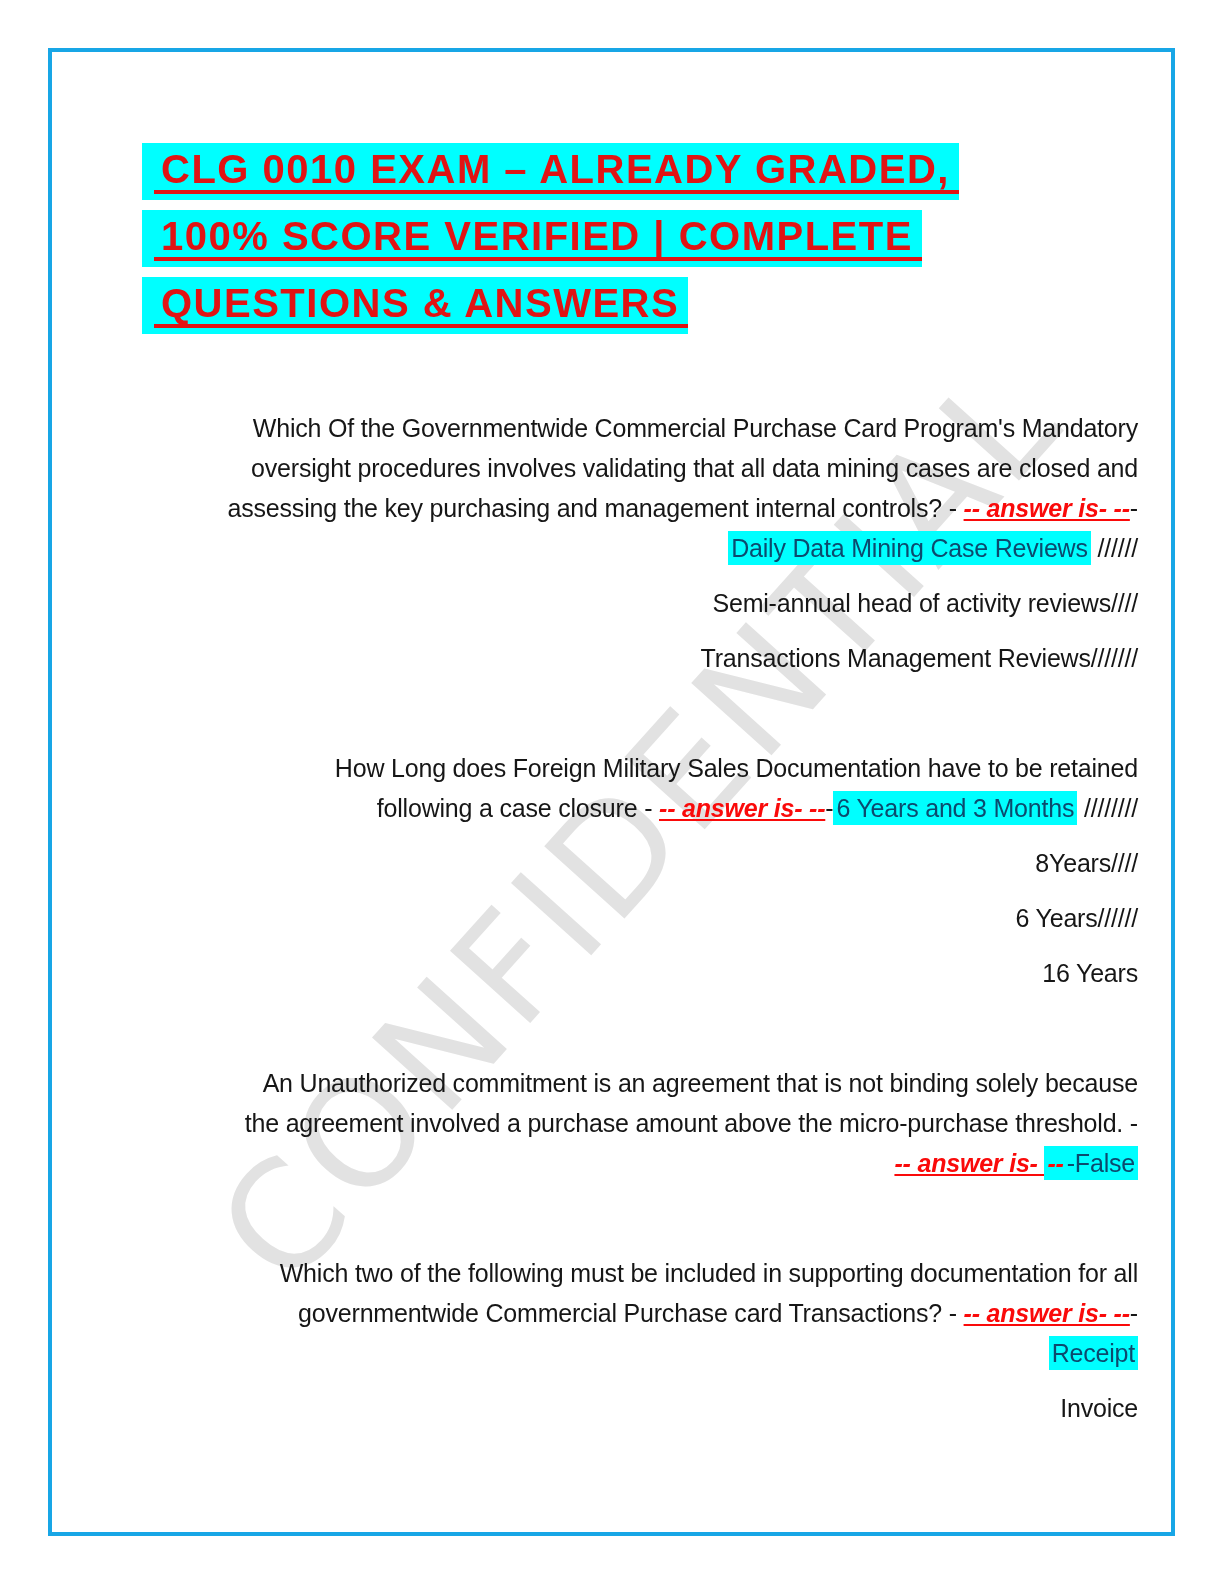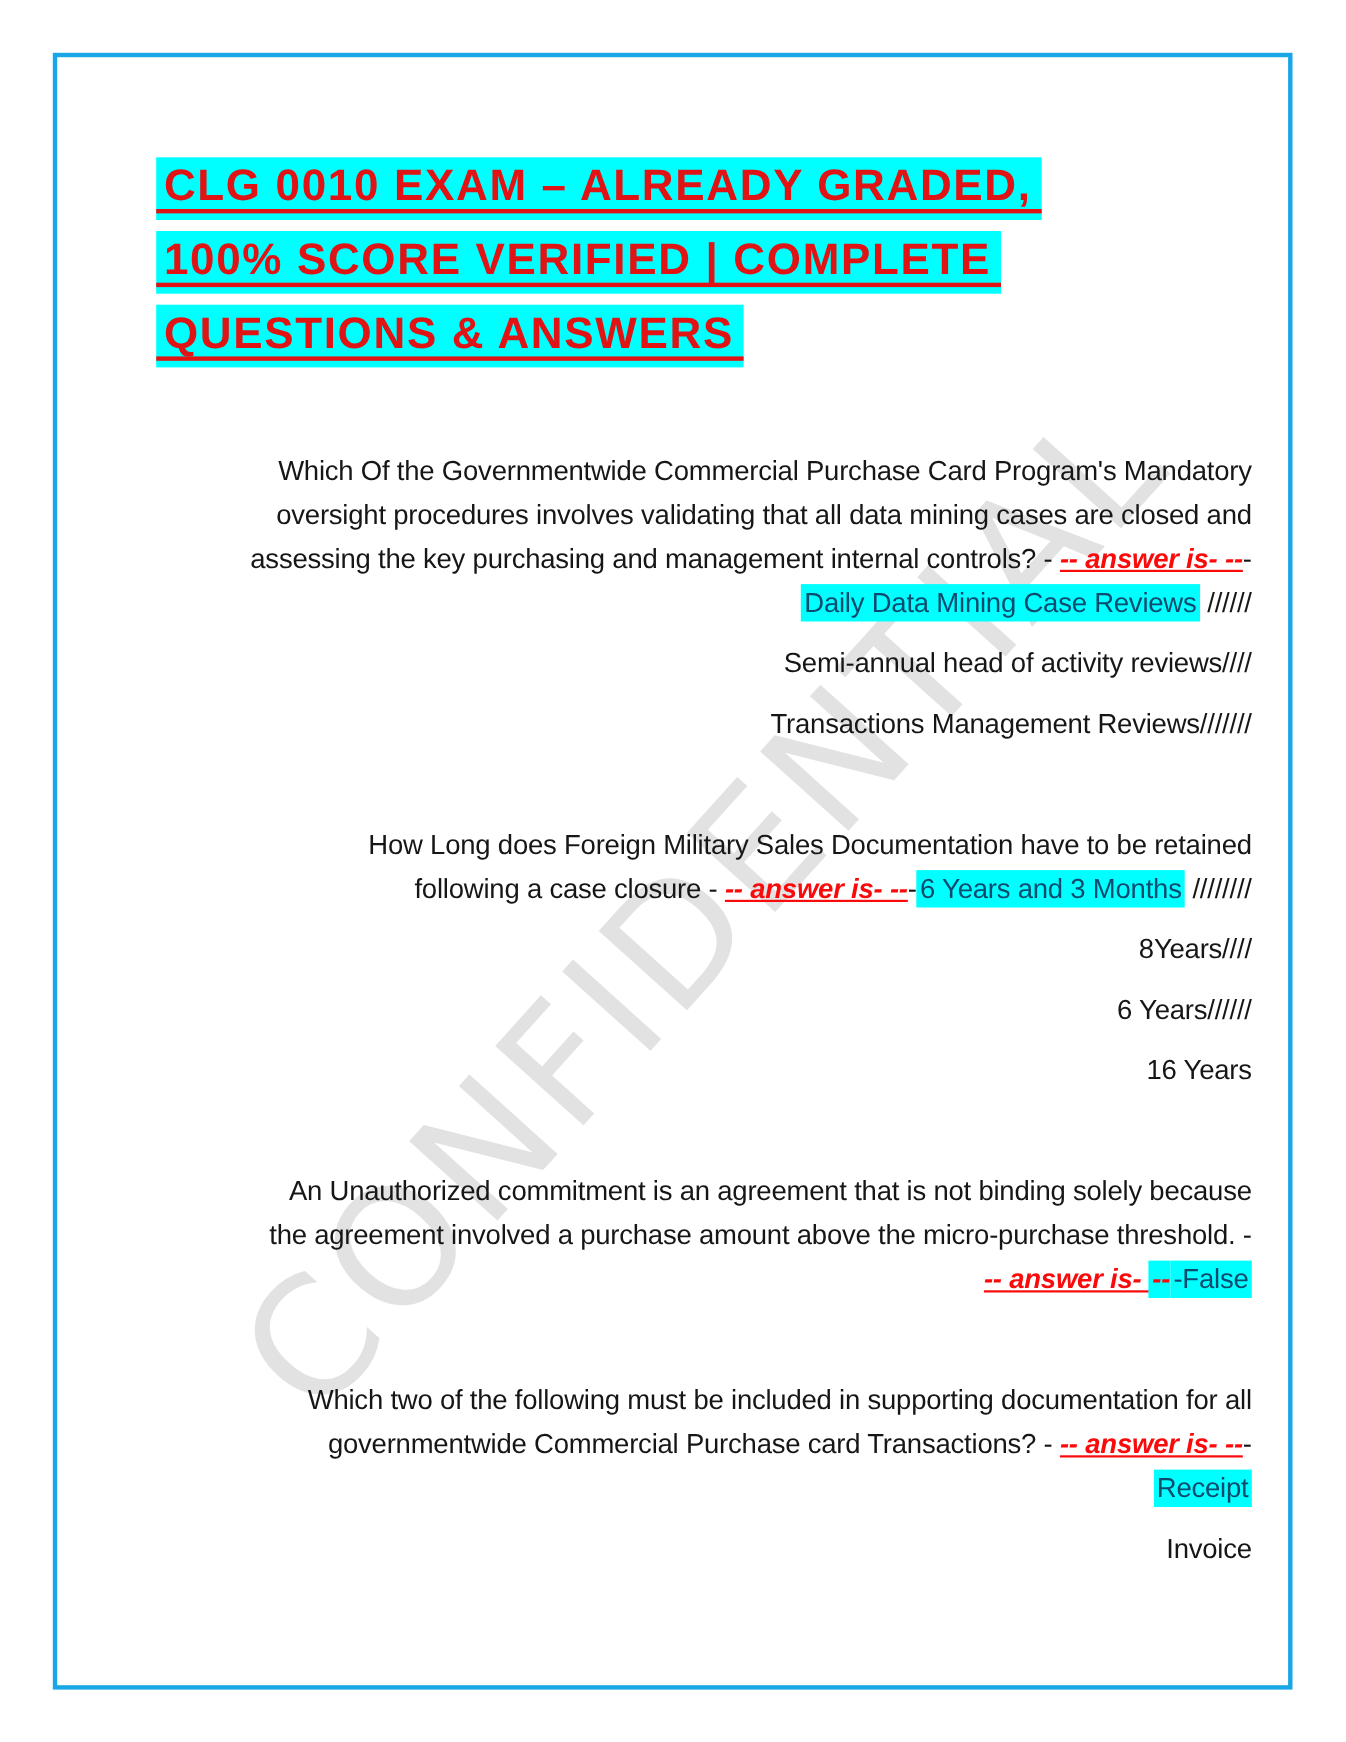--- a/index.html
+++ b/index.html
@@ -29,21 +29,21 @@
     font-family:"DejaVu Sans",sans-serif;
     font-size:148px;font-weight:400;letter-spacing:6px;
     color:var(--wm-gray);white-space:nowrap;
     user-select:none;z-index:1;
   }
   .title-block{
     position:absolute;left:142px;top:143px;z-index:2;width:960px;
   }
   .title-line{margin-bottom:10px;}
   .title-hl{
-    display:inline-block;background:var(--hl);padding:0 0 6px 0;text-decoration:underline;
+    display:inline-block;background:var(--hl);padding:0 0 6px 12px;text-decoration:underline;
   }
   .title-hl-in{
     display:inline-block;
     padding:5px 9px 0 7px;
     border-bottom:4px solid var(--title-red);
     font-size:40px;line-height:42px;font-weight:bold;
     letter-spacing:1.5px;color:var(--title-red);
     white-space:pre;
   }
   .content{

